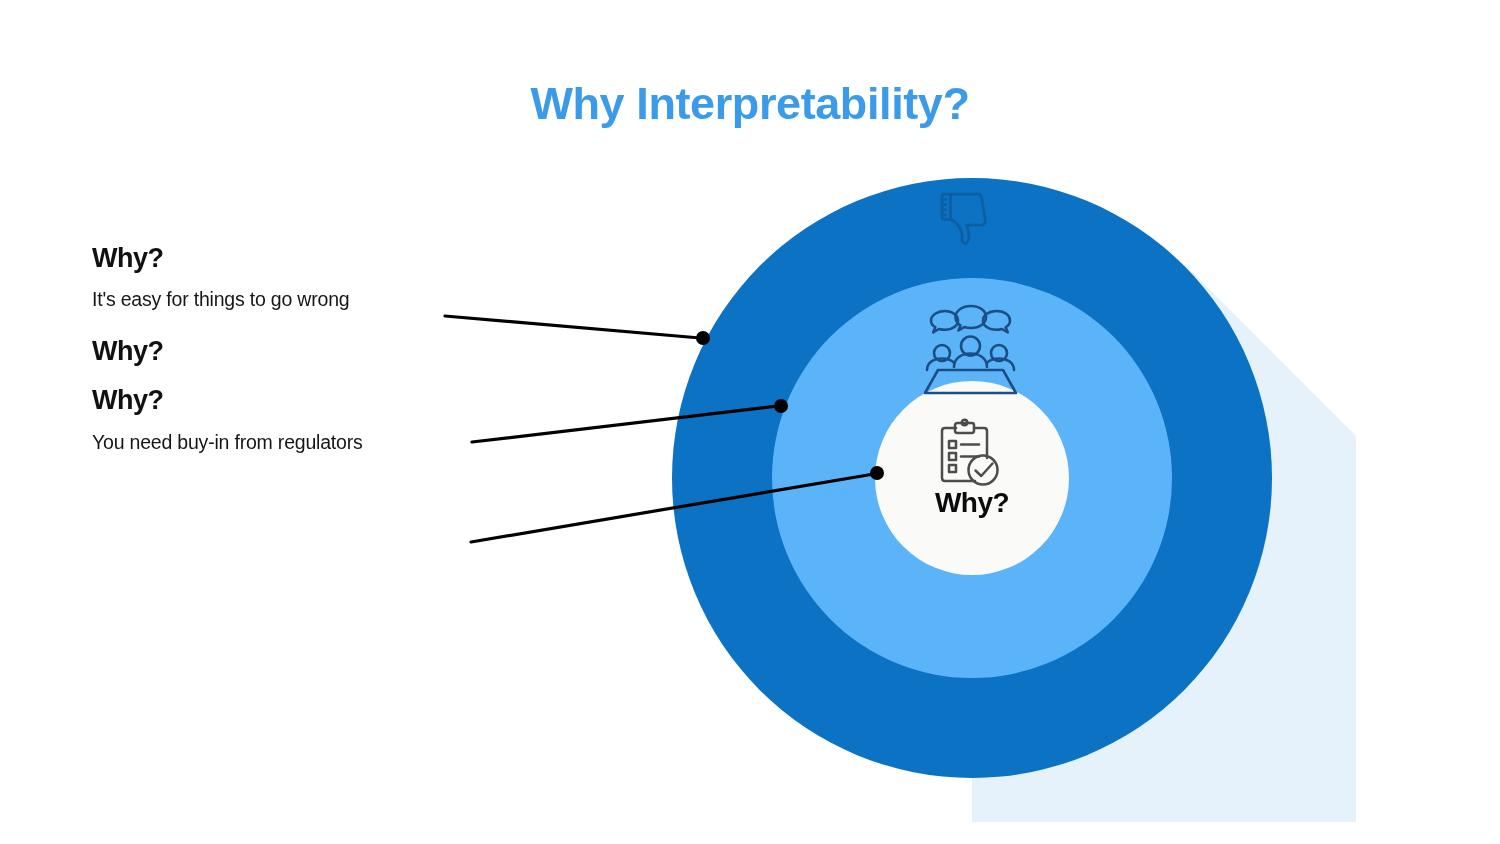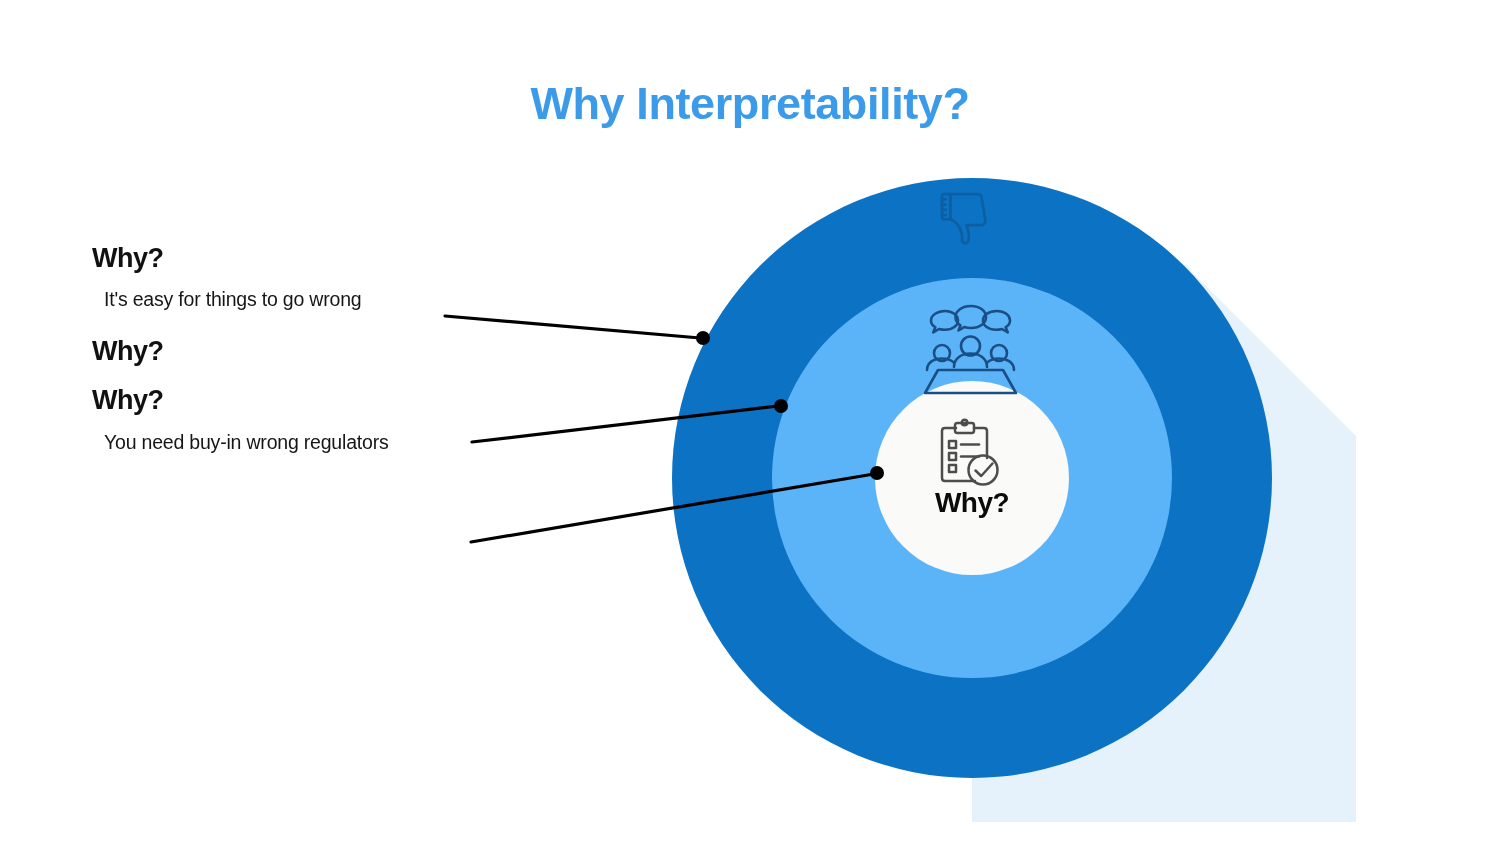--- a/index.html
+++ b/index.html
@@ -78,21 +78,21 @@
     letter-spacing: -0.5px;
     line-height: 1.15;
     margin: 0 0 14px 0;
   }
   .legend-desc {
     font-size: 19.5px;
     font-weight: normal;
     color: #161616;
     letter-spacing: -0.2px;
     line-height: 1.2;
-    margin: 12px;
+    margin: 0;
     white-space: nowrap;
   }
   .legend-item.gap-a { margin-bottom: 25px; }
   .legend-item.gap-b { margin-bottom: 18px; }
 
   
   .connectors {
     position: absolute;
     left: 0; top: 0;
     width: 1500px;
@@ -217,17 +217,17 @@
   <div class="legend">
     <div class="legend-item gap-a">
       <p class="legend-why">Why?</p>
       <p class="legend-desc">It's easy for things to go wrong</p>
     </div>
     <div class="legend-item gap-b">
       <p class="legend-why">Why?</p>
     </div>
     <div class="legend-item">
       <p class="legend-why">Why?</p>
-      <p class="legend-desc">You need buy-in wrong regulators</p>
+      <p class="legend-desc">You need buy-in from regulators</p>
     </div>
   </div>
 
 </div>
 
 </body></html>

